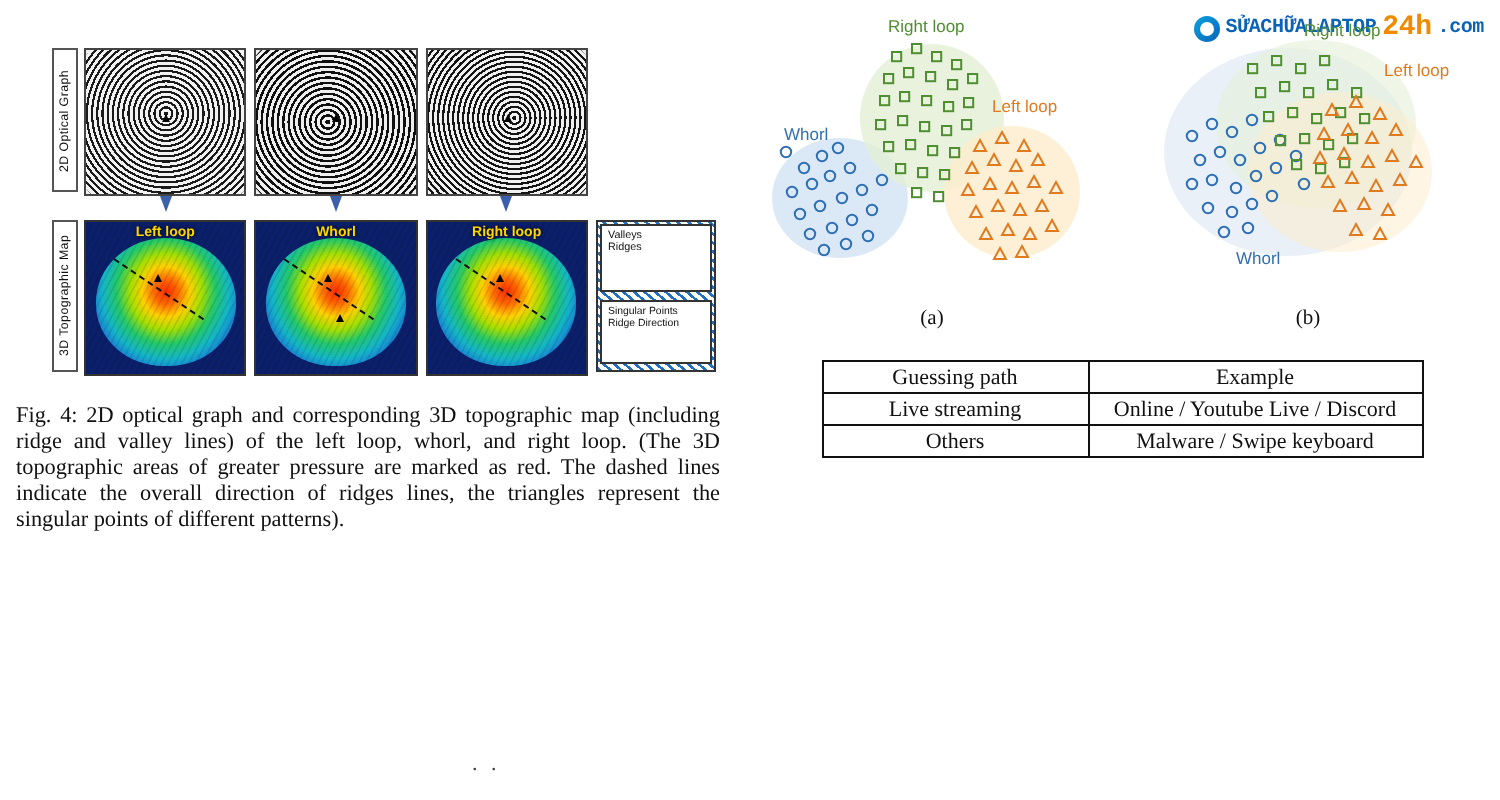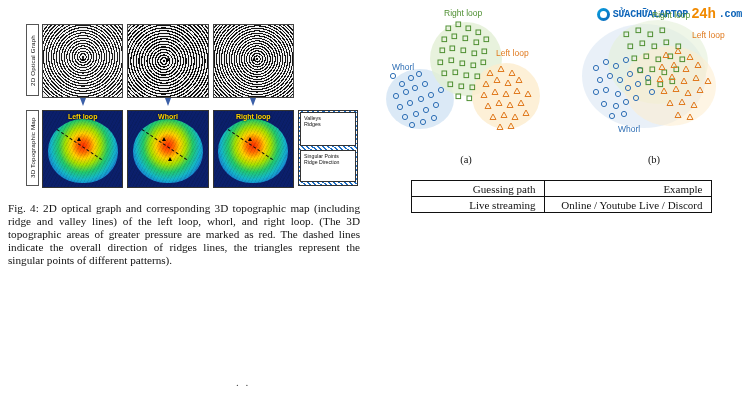--- a/index.html
+++ b/index.html
@@ -144,21 +144,21 @@
   .brand .t1{font-size:10px;font-weight:bold;color:#0b63b8;letter-spacing:-.2px;}
   .brand .t2{font-size:14px;font-weight:bold;color:#f18a00;letter-spacing:-.2px;}
 
   .table-title{
     text-align:center;font-size:11.2px;margin:16px 0 5px 0;
   }
   table{
     border-collapse:collapse;margin:0 auto;font-size:11px;
   }
   table td{
-    border:1px solid #111;padding:1.5px 8px;text-align:right;white-space:nowrap;
+    border:1px solid #111;padding:1.5px 8px;text-align:center;white-space:nowrap;
   }
   table td.k{min-width:116px;}
   table td.v{min-width:150px;}
 
   .dots{
     position:absolute;left:236px;top:376px;font-size:11px;color:#444;letter-spacing:2px;
   }
 </style>
 </head>
 <body>
@@ -430,18 +430,22 @@
     <table>
       <tbody>
         <tr>
           <td class="k">Guessing path</td>
           <td class="v">Example</td>
         </tr>
         <tr>
           <td class="k">Live streaming</td>
           <td class="v">Online / Youtube Live / Discord</td>
         </tr>
+        <tr>
+          <td class="k">Others</td>
+          <td class="v">Malware / Swipe keyboard</td>
+        </tr>
       </tbody>
     </table>
   </div>
 
   <div class="dots">. .</div>
 </div>
 
 </body></html>

